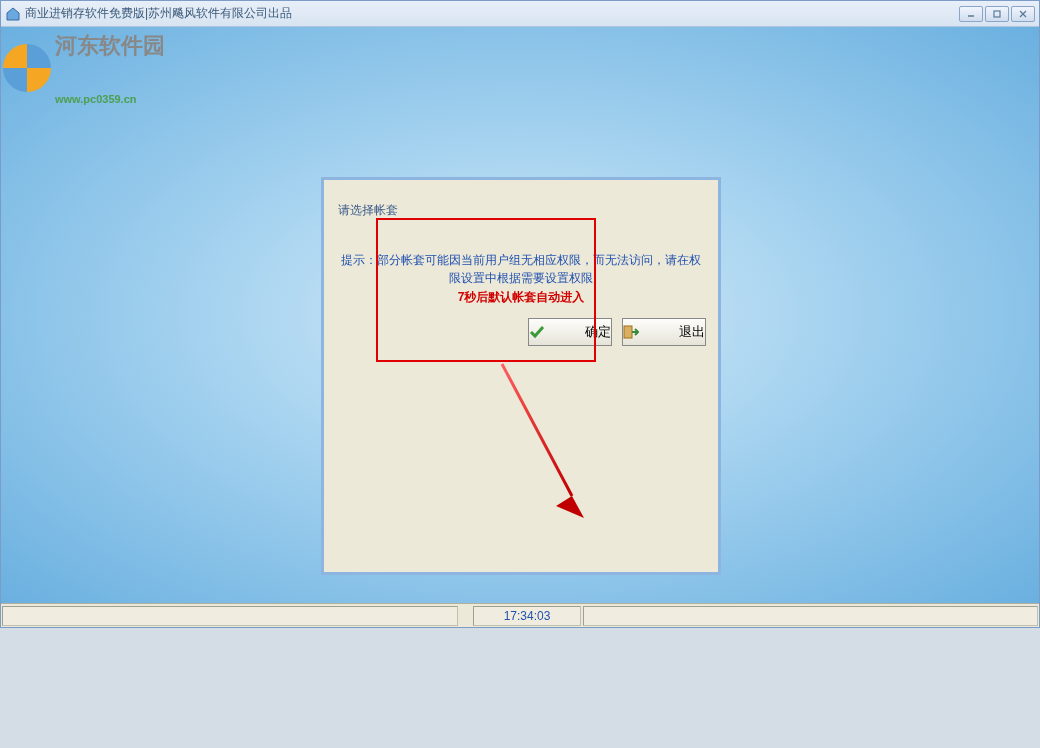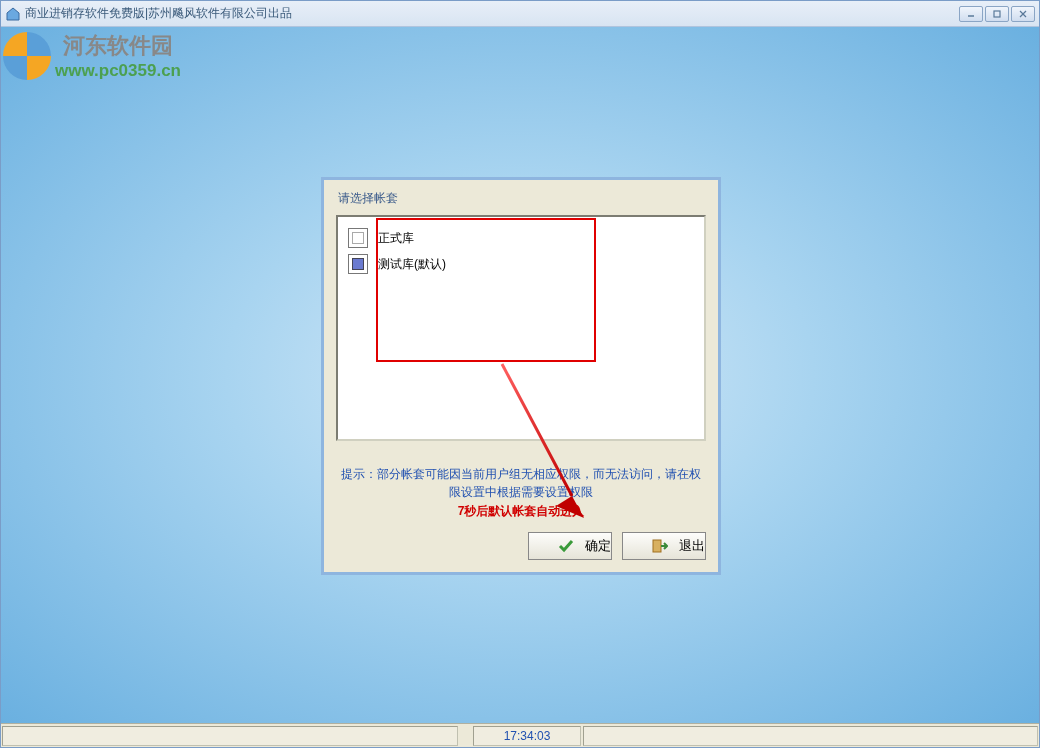--- a/index.html
+++ b/index.html
@@ -9,21 +9,21 @@
       width: 1040px;
       height: 748px;
       background: #d4dce5;
       position: relative;
       overflow: hidden;
     }
     
     
     .window {
       width: 1040px;
-      height: 748px;
+      height: 628px;
       background: #fff;
       border: 1px solid #7a9cc7;
       display: flex;
       flex-direction: column;
     }
     
     
     .titlebar {
       height: 26px;
       background: linear-gradient(to bottom, #e8eff8, #d8e4f2);
@@ -84,45 +84,46 @@
     }
     .watermark-text {
       display: flex;
       flex-direction: column;
     }
     .wm-title {
       font-size: 22px;
       font-weight: bold;
       color: #888;
       font-family: "KaiTi", serif;
-      text-align: center;
     }
     .wm-url {
-      font-size: 17px;
+      font-size: 11px;
       color: #4ca050;
       font-weight: bold;
+      margin-top: 32px;
     }
     
     
     .dialog {
       position: absolute;
       left: 320px;
       top: 150px;
       width: 400px;
       height: 398px;
       background: #ece9d8;
       border: 3px solid #8eb5df;
       display: flex;
       flex-direction: column;
       padding: 10px 12px 12px 12px;
     }
     .dialog-title {
       color: #3a5a8a;
       margin-bottom: 8px;
       padding-left: 2px;
+      margin-top: 12px;
     }
     .listbox {
       background: #fff;
       border: 2px inset #d0d0c0;
       flex: 1;
       padding: 8px;
       position: relative;
     }
     .item {
       display: flex;
@@ -189,21 +190,21 @@
       justify-content: flex-end;
       gap: 10px;
     }
     .btn {
       width: 84px;
       height: 28px;
       border: 1px solid #888;
       background: linear-gradient(to bottom, #fdfdfb, #e6e4d8);
       display: flex;
       align-items: center;
-      justify-content: flex-end;
+      justify-content: space-between;
       gap: 11px;
       cursor: pointer;
       font-size: 13px;
     }
     .btn-icon { width: 16px; height: 16px; }
     
     
     .statusbar {
       height: 24px;
       background: #ece9d8;
@@ -262,34 +263,20 @@
       <div class="watermark-logo"></div>
       <div class="watermark-text">
         <div class="wm-title">河东软件园</div>
         <div class="wm-url">www.pc0359.cn</div>
       </div>
     </div>
 
     <div class="dialog">
       <div class="dialog-title">请选择帐套</div>
 
-      <div class="listbox">
-        <div class="item">
-          <div class="item-icon">
-              <div class="item-icon-inner icon-formal"></div>
-            </div>
-          <span class="item-label">正式库</span>
-        </div>
-        <div class="item">
-          <div class="item-icon">
-              <div class="item-icon-inner icon-test"></div>
-            </div>
-          <span class="item-label">测试库(默认)</span>
-        </div>
-      </div>
 
       <div class="red-box"></div>
 
       <svg class="red-arrow" width="120" height="180">
         <defs>
           <linearGradient id="arrowgrad" x1="0%" y1="0%" x2="100%" y2="100%">
             <stop offset="0%" stop-color="#ff6060"></stop>
             <stop offset="100%" stop-color="#c00000"></stop>
           </linearGradient>
         </defs>

